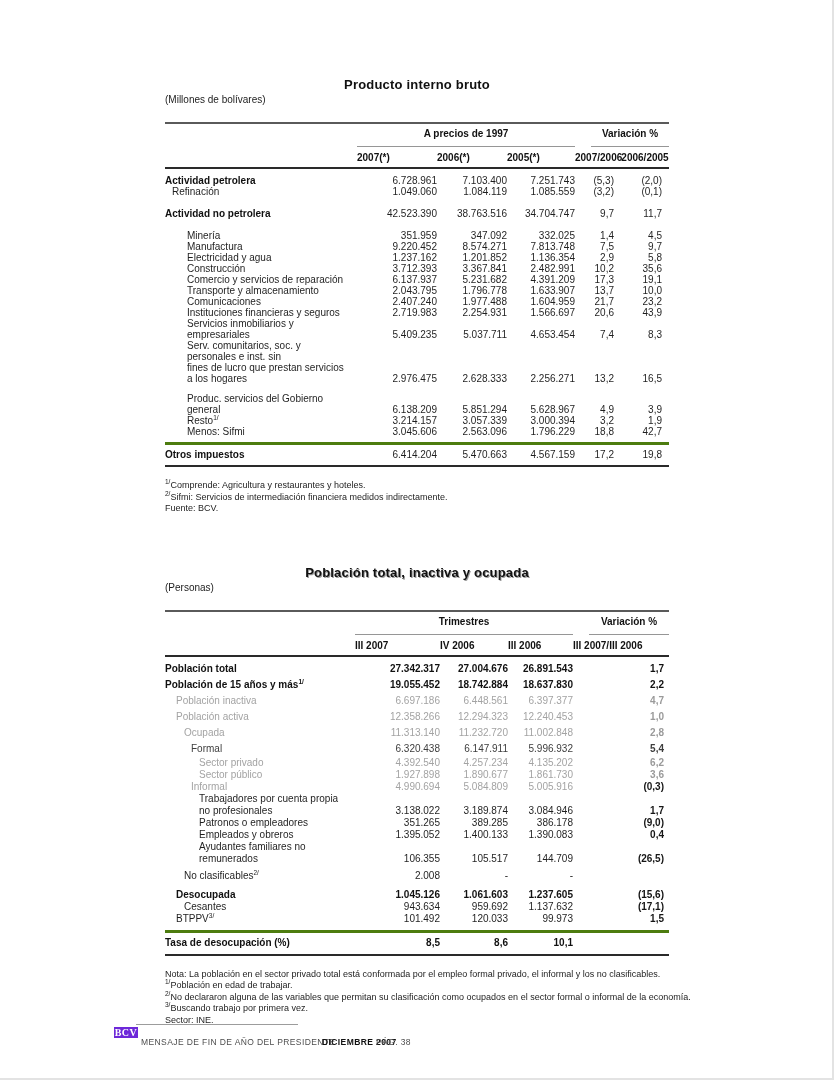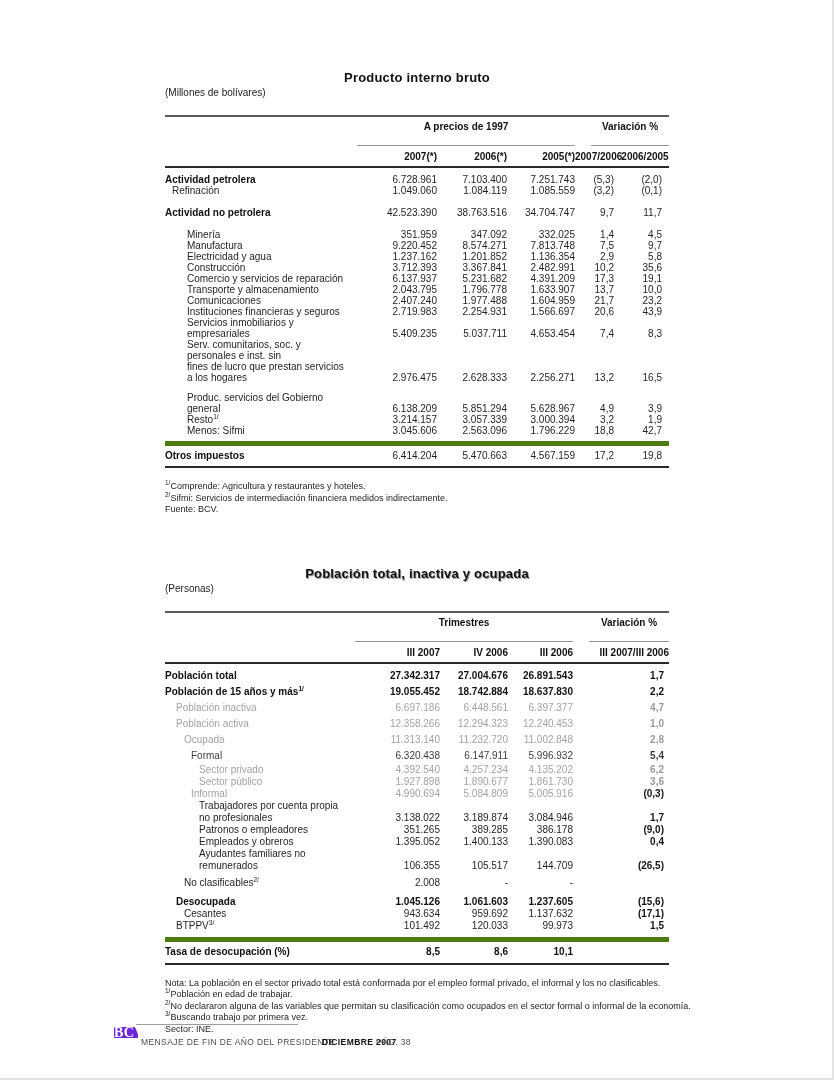--- a/index.html
+++ b/index.html
@@ -1,66 +1,66 @@
 <!DOCTYPE html>
 <html><head>
 <meta charset="utf-8">
 <style>
   html,body{margin:0;padding:0;background:#fff;}
   .page{position:relative;width:834px;height:1080px;background:#ffffff;overflow:hidden;
         font-family:"Liberation Sans",sans-serif;color:#1f1f1f;
         box-shadow:inset -2px -2px 0 #e3e3e3;}
-  .tblock{width:504px;margin:0 auto;}
+  .tblock{width:504px;margin:7px auto;}
   #gdp-table{padding-top:70px;}
   #population-table{margin-top:50px;}
   .ttitle{text-align:center;font-size:13px;font-weight:bold;color:#111;letter-spacing:.2px;margin:0 0 2px 0;}
   .shadowed{text-shadow:1px 1px 0 rgba(80,80,80,.55);}
   .tsub{text-align:left;font-size:10px;color:#1c1c1c;margin:0 0 17px 0;}
   .rule-top{border-top:2px solid #5a5a5a;margin-bottom:4px;}
   .rule-thick{border-top:2px solid #2a2a2a;margin-top:5px;}
   
   .grprow,.colrow,.trow{display:grid;align-items:end;}
   .t1 .grprow{grid-template-columns:1fr 218px 94px;}
   .t2 .grprow{grid-template-columns:1fr 218px 96px;}
   .grp{text-align:center;font-weight:bold;font-size:10px;color:#111;
-       border-bottom:1px solid #969696;padding-bottom:13px;}
+       border-bottom:1px solid #969696;padding-bottom:7px;}
   .grp.g2{margin-left:16px;}
   .t1 .colrow{grid-template-columns:1fr 80px 70px 68px 46px 48px;}
   .t2 .colrow{grid-template-columns:1fr 85px 68px 65px 96px;}
   .colrow{border-bottom:2px solid #2a2a2a;padding:5px 0 4px 0;}
-  .colh{font-weight:bold;font-size:10px;color:#111;text-align:right;}
+  .colh{font-weight:bold;font-size:10px;color:#111;text-align:left;}
   .t1 .colh.v{text-align:center;}
   
   .tbody{padding-top:6px;}
   .t1 .trow{grid-template-columns:1fr 80px 70px 68px 46px 48px;font-size:10px;line-height:11px;}
   .t2 .trow{grid-template-columns:1fr 85px 68px 65px 96px;font-size:10px;line-height:12px;}
   .cell.num{text-align:right;white-space:nowrap;}
   .t1 .num.v{padding-right:7px;}
   .t2 .num.v{padding-right:5px;font-weight:bold;color:#161616;}
   .trow.bold .lab{font-weight:bold;color:#111;}
   .t2 .trow.bold .num{font-weight:bold;color:#111;}
   .trow.gray .lab,.trow.gray .num{color:#a3a3a3;}
   .t2 .trow.gray .num.v{color:#9a9a9a;}
   .t2 .trow.gray .num.v.vdark{color:#161616;}
   .trow.dark .lab,.trow.dark .num{color:#3d3d3d;}
-  .trow.rule{border-top:5px solid #4d7c0f;margin-top:5px;padding-top:4px;}
+  .trow.rule{border-top:3px solid #4d7c0f;margin-top:5px;padding-top:4px;}
   .lab{padding-right:6px;}
   .t1 .ind1{padding-left:7px;}  .t1 .ind2{padding-left:22px;}
   .t2 .ind1{padding-left:11px;} .t2 .ind2{padding-left:19px;}
   .t2 .ind3{padding-left:26px;} .t2 .ind4{padding-left:34px;}
   sup{font-size:6.5px;line-height:0;}
   
   .fnotes{margin-top:13px;font-size:9px;line-height:11.5px;color:#242424;}
   .t2 .fnotes{width:590px;margin-left:0;transform:translateX(0);}
   #population-table .fnotes{width:600px;}
   .fnote{white-space:nowrap;}
   
   .footer-rule{position:absolute;left:136px;top:1024px;width:162px;border-top:1px solid #9c9c9c;}
   .bcv-logo{position:absolute;left:114px;top:1027px;width:24px;height:11px;background:#6d28d9;
-            color:#fff;font-family:"Liberation Serif",serif;font-weight:bold;font-size:14px;
+            color:#fff;font-family:"Liberation Serif",serif;font-weight:bold;font-size:10px;
             text-align:center;line-height:11px;letter-spacing:.5px;}
   .footer-text{position:absolute;left:141px;top:1037px;font-size:8.5px;color:#4d4d4d;letter-spacing:.4px;}
   .footer-date{position:absolute;left:322px;top:1037px;font-size:8.5px;font-weight:bold;color:#111;letter-spacing:.4px;}
   .footer-page{position:absolute;left:376px;top:1037px;font-size:8.5px;color:#4d4d4d;letter-spacing:.4px;}
 </style>
 </head>
 <body>
 
 <div class="page">
 

